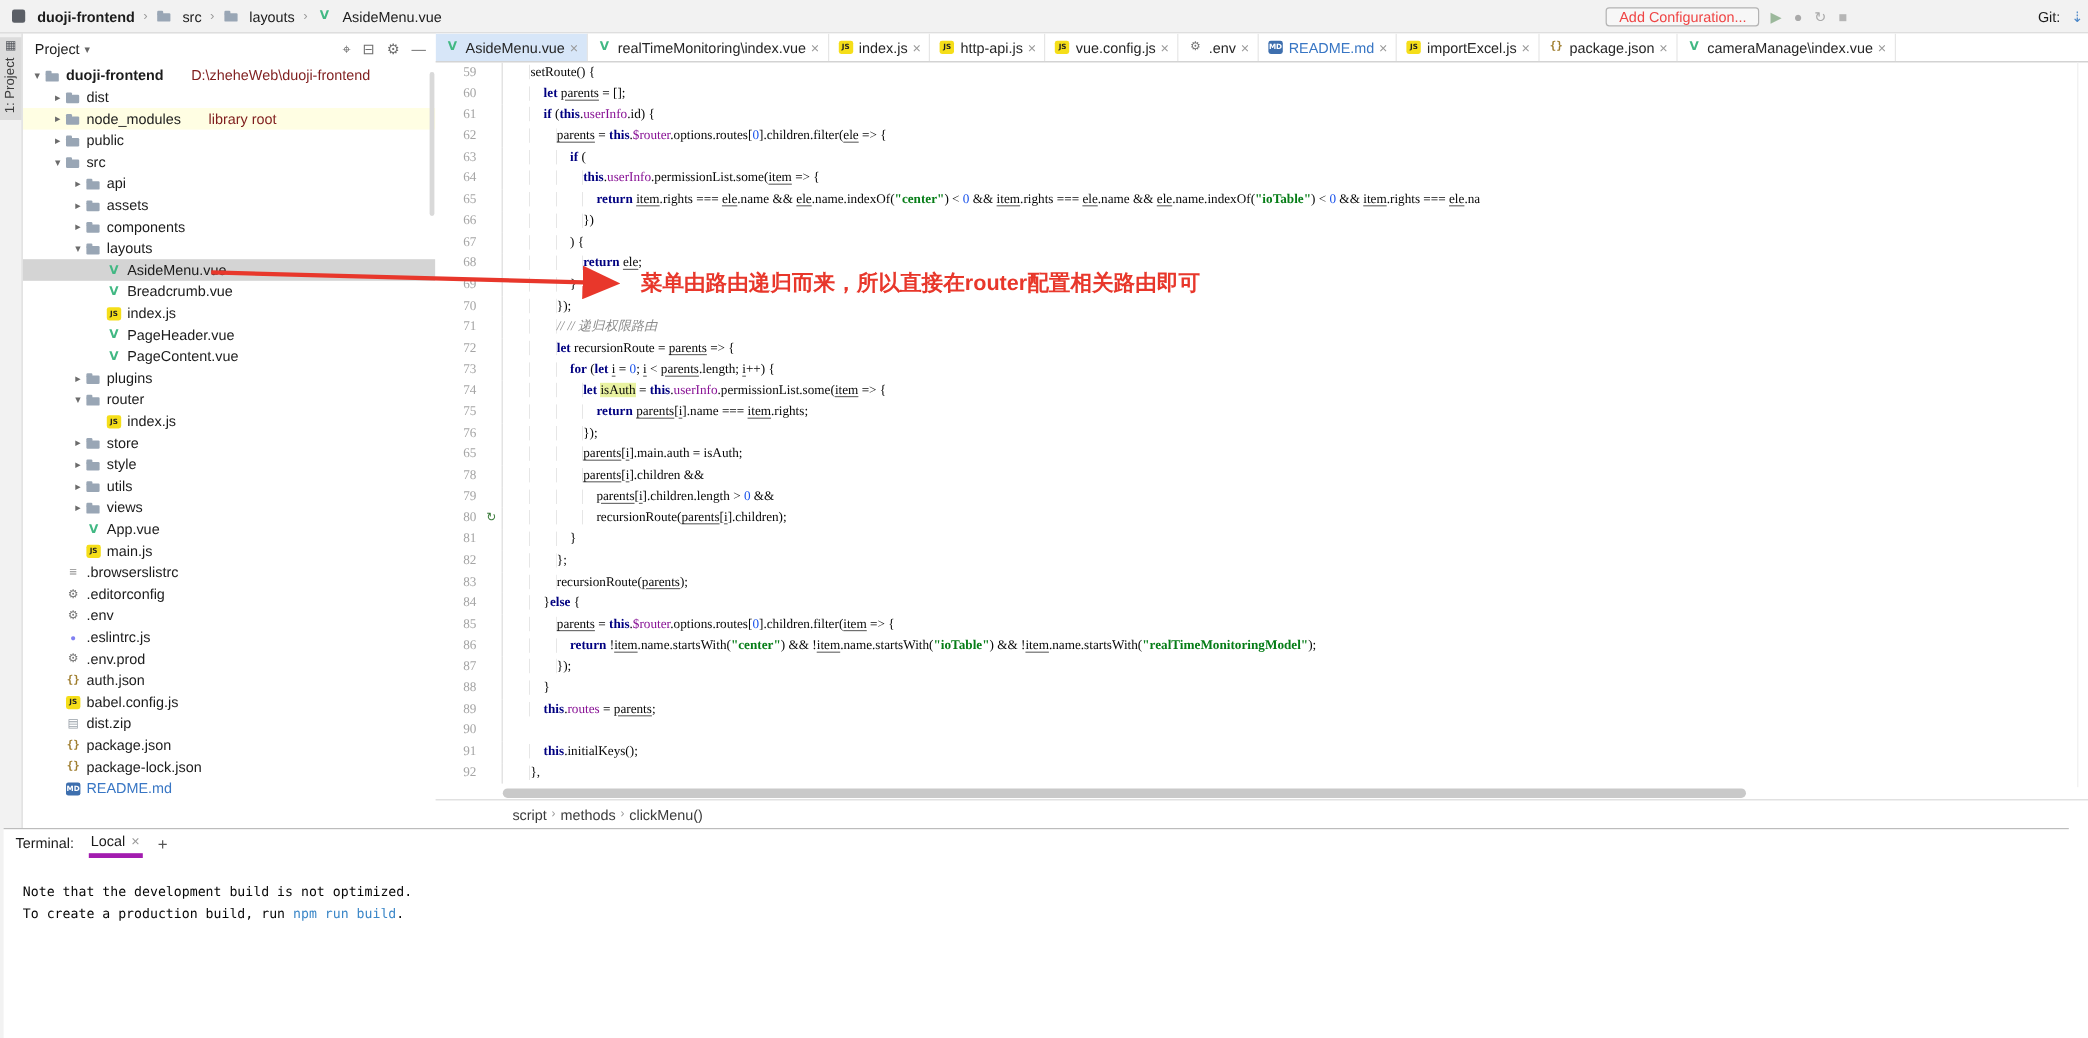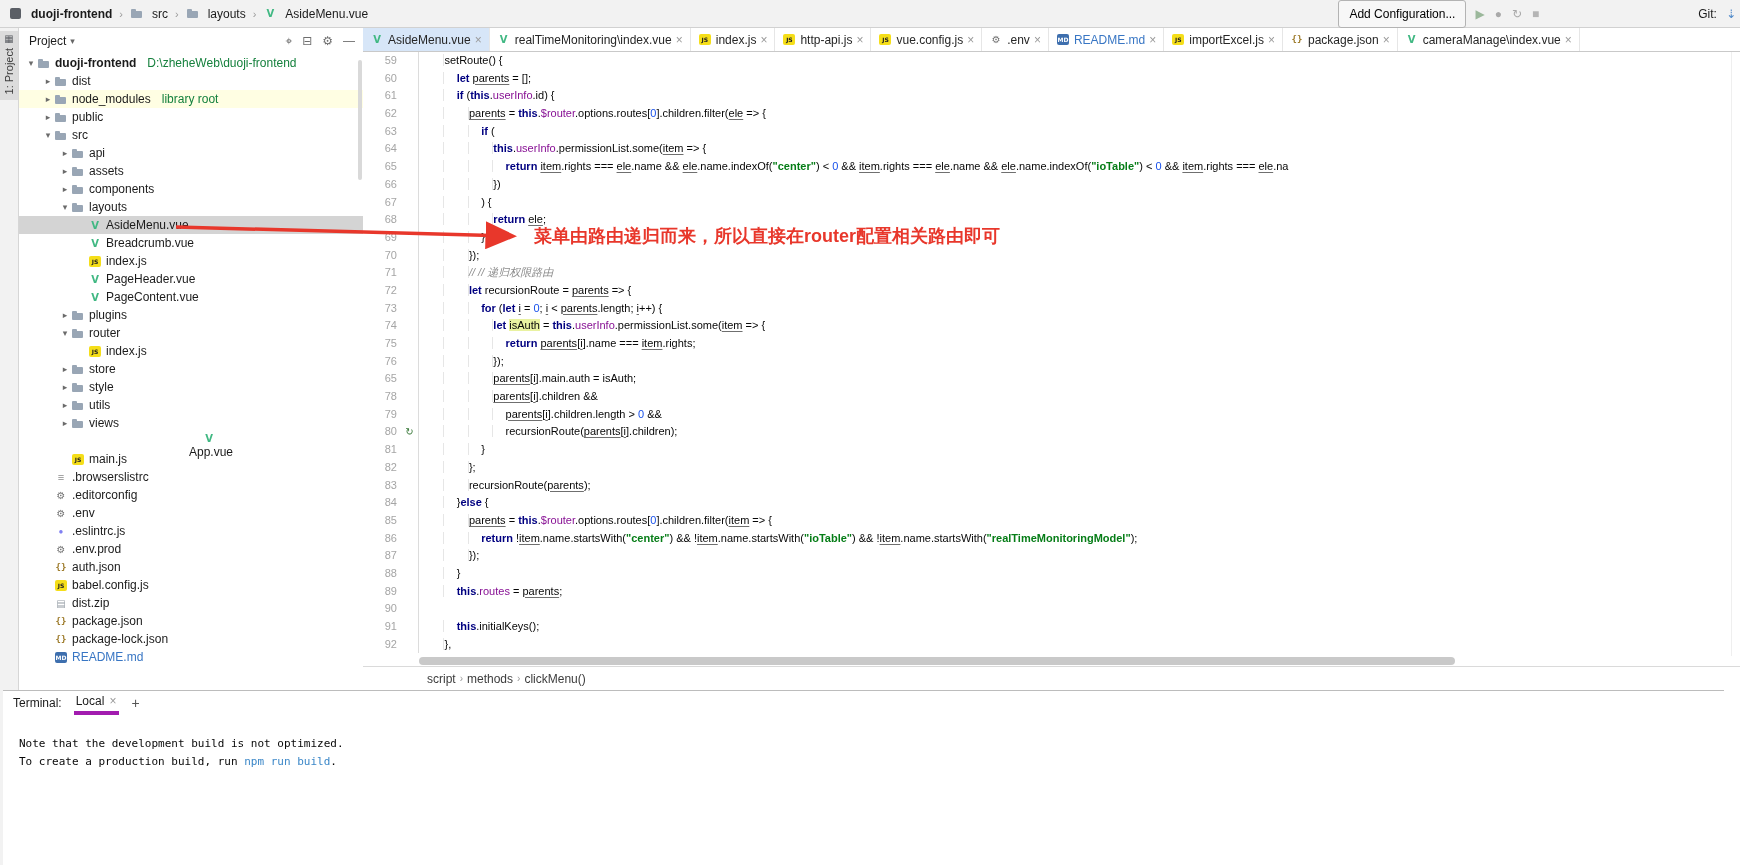--- a/index.html
+++ b/index.html
@@ -8,22 +8,22 @@
   .app{position:relative;width:1740px;height:865px;background:#fff}
 
   
   .topbar{position:absolute;left:0;top:0;width:1740px;height:28px;background:#f2f2f2;
     border-bottom:1px solid #d1d1d1;display:flex;align-items:center;padding:0 4px 0 6px;white-space:nowrap}
   .bc{display:flex;align-items:center;gap:2px}
   .bc-item{display:flex;align-items:center;gap:4px;padding:1px 3px;color:#1b1b1b}
   .bc-item.bold{font-weight:bold}
   .bc-sep{color:#9a9a9a;margin:0 2px;font-size:11px}
   .top-right{margin-left:auto;display:flex;align-items:center;gap:9px}
-  .addcfg{height:28px;padding:0 10px;border:1px solid #b3b3b3;border-radius:3px;background:#f7f7f7;
-    font-family:inherit;font-size:12px;color:#000000}
+  .addcfg{height:16px;padding:0 10px;border:1px solid #b3b3b3;border-radius:3px;background:#f7f7f7;
+    font-family:inherit;font-size:12px;color:#ef4444}
   .tb-icons{display:flex;align-items:center;gap:10px}
   .tb-ic{font-size:12px;line-height:1}
   .gitlabel{margin-left:150px;color:#1b1b1b}
   .giticon{color:#4a86c8;font-size:12px}
 
   
   .stripe{position:absolute;left:0;top:28px;width:19px;height:837px;background:#f2f2f2;border-right:1px solid #d6d6d6}
   .stripe-btn{position:absolute;left:0;width:18px;display:flex;flex-direction:column;align-items:center;gap:4px}
   .stripe-btn.top{top:3px;background:#dcdcdc;padding:2px 0 6px}
   .stripe-btn.bottom{bottom:78px}
@@ -37,33 +37,33 @@
   .caret{color:#666;font-size:9px}
   .ph-icons{margin-left:auto;display:flex;align-items:center;gap:10px}
   .ph-ic{color:#6e6e6e;font-size:12px}
   .tree{position:absolute;left:0;top:26px;right:0;bottom:0;overflow:hidden}
   .trow{height:18px;display:flex;align-items:center;white-space:nowrap}
   .trow.selected{background:#d4d4d4}
   .trow.lib{background:#fffee3}
   .trow .arrow{width:12px;flex:none;font-size:9px;color:#6b6b6b;text-align:center}
   .tlabel{color:#1b1b1b}
   .tlabel.bold{font-weight:bold}
-  .extra{color:#15803d;margin-left:11px}
+  .extra{color:#7f1d1d;margin-left:23px}
   .ptrack{position:absolute;right:1px;top:32px;width:4px;height:120px;background:#d9d9d9;border-radius:2px}
 
   
   .editor-col{position:absolute;left:363px;top:28px;width:1377px;height:662px;background:#fff}
   .tabbar{height:24px;display:flex;align-items:stretch;background:#fff;border-bottom:1px solid #c9c9c9;overflow:hidden}
   .tab{display:flex;align-items:center;padding:0 6px 0 7px;border-right:1px solid #e6e6e6;color:#262626;white-space:nowrap}
   .tab.active{background:var(--active-tab,#d7e6f8)}
   .tab-label{margin-right:3px}
   .tab-close{color:#9a9a9a;font-size:12px;padding:0 1px}
 
   .code{position:absolute;left:0;top:24px;right:0;bottom:34px;overflow:hidden;
-    font-family:Liberation Sans, sans-serif;font-size:11px}
+    font-family:Liberation Serif, serif;font-size:11px}
   .cline{height:17.7px;line-height:17.7px;white-space:pre;display:flex}
   .gut{display:inline-block;width:38px;flex:none;text-align:right;color:#a5a5a5;padding-right:4px}
   .gicn{display:inline-block;width:18px;flex:none;text-align:center;color:#3a7a3a;font-size:10px;border-right:1px solid #dcdcdc}
   .ctext{white-space:pre;padding-left:1px}
   .ind{background:repeating-linear-gradient(to right,transparent 0,transparent calc(4ch - 1px),#e6e6e6 calc(4ch - 1px),#e6e6e6 4ch)}
   .tk-p{color:#070707}
   .tk-kw{color:var(--keyword,#000080);font-weight:bold}
   .tk-str{color:var(--string,#067d17);font-weight:bold}
   .tk-num{color:var(--number,#1750eb)}
   .tk-cmt{color:var(--comment,#8c8c8c);font-style:italic}
@@ -270,21 +270,21 @@
         <div class="trow" style="padding-left: 40px;">
           <span class="arrow">▸</span>
           <span class="ficon folder"></span>
           <span class="tlabel">utils</span>
         </div>
         <div class="trow" style="padding-left: 40px;">
           <span class="arrow">▸</span>
           <span class="ficon folder"></span>
           <span class="tlabel">views</span>
         </div>
-        <div class="trow" style="padding-left: 40px; flex-direction: column;">
+        <div class="trow" style="padding-left: 40px;">
           <span class="arrow"></span>
           <span class="ficon vue"></span>
           <span class="tlabel">App.vue</span>
         </div>
         <div class="trow" style="padding-left: 40px;">
           <span class="arrow"></span>
           <span class="ficon js"></span>
           <span class="tlabel">main.js</span>
         </div>
         <div class="trow" style="padding-left: 23px;">

